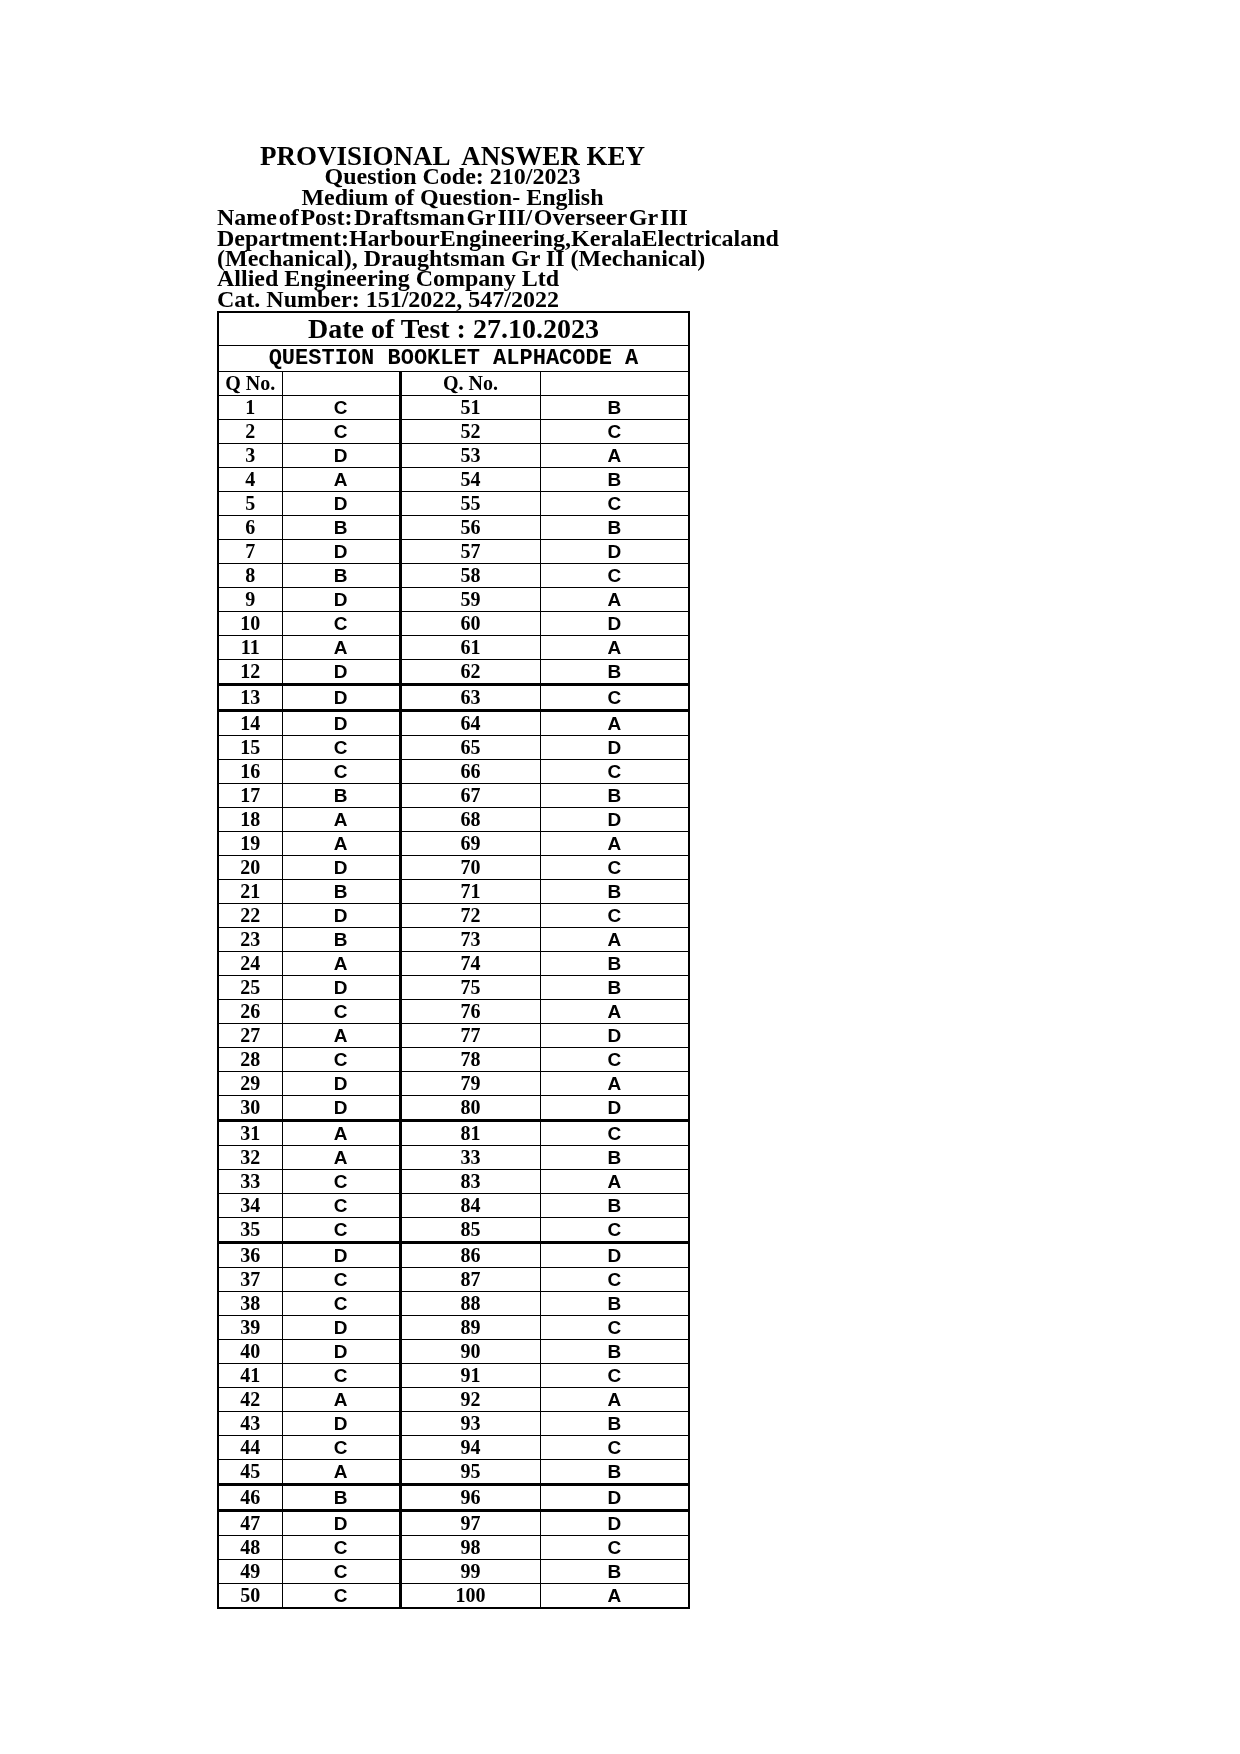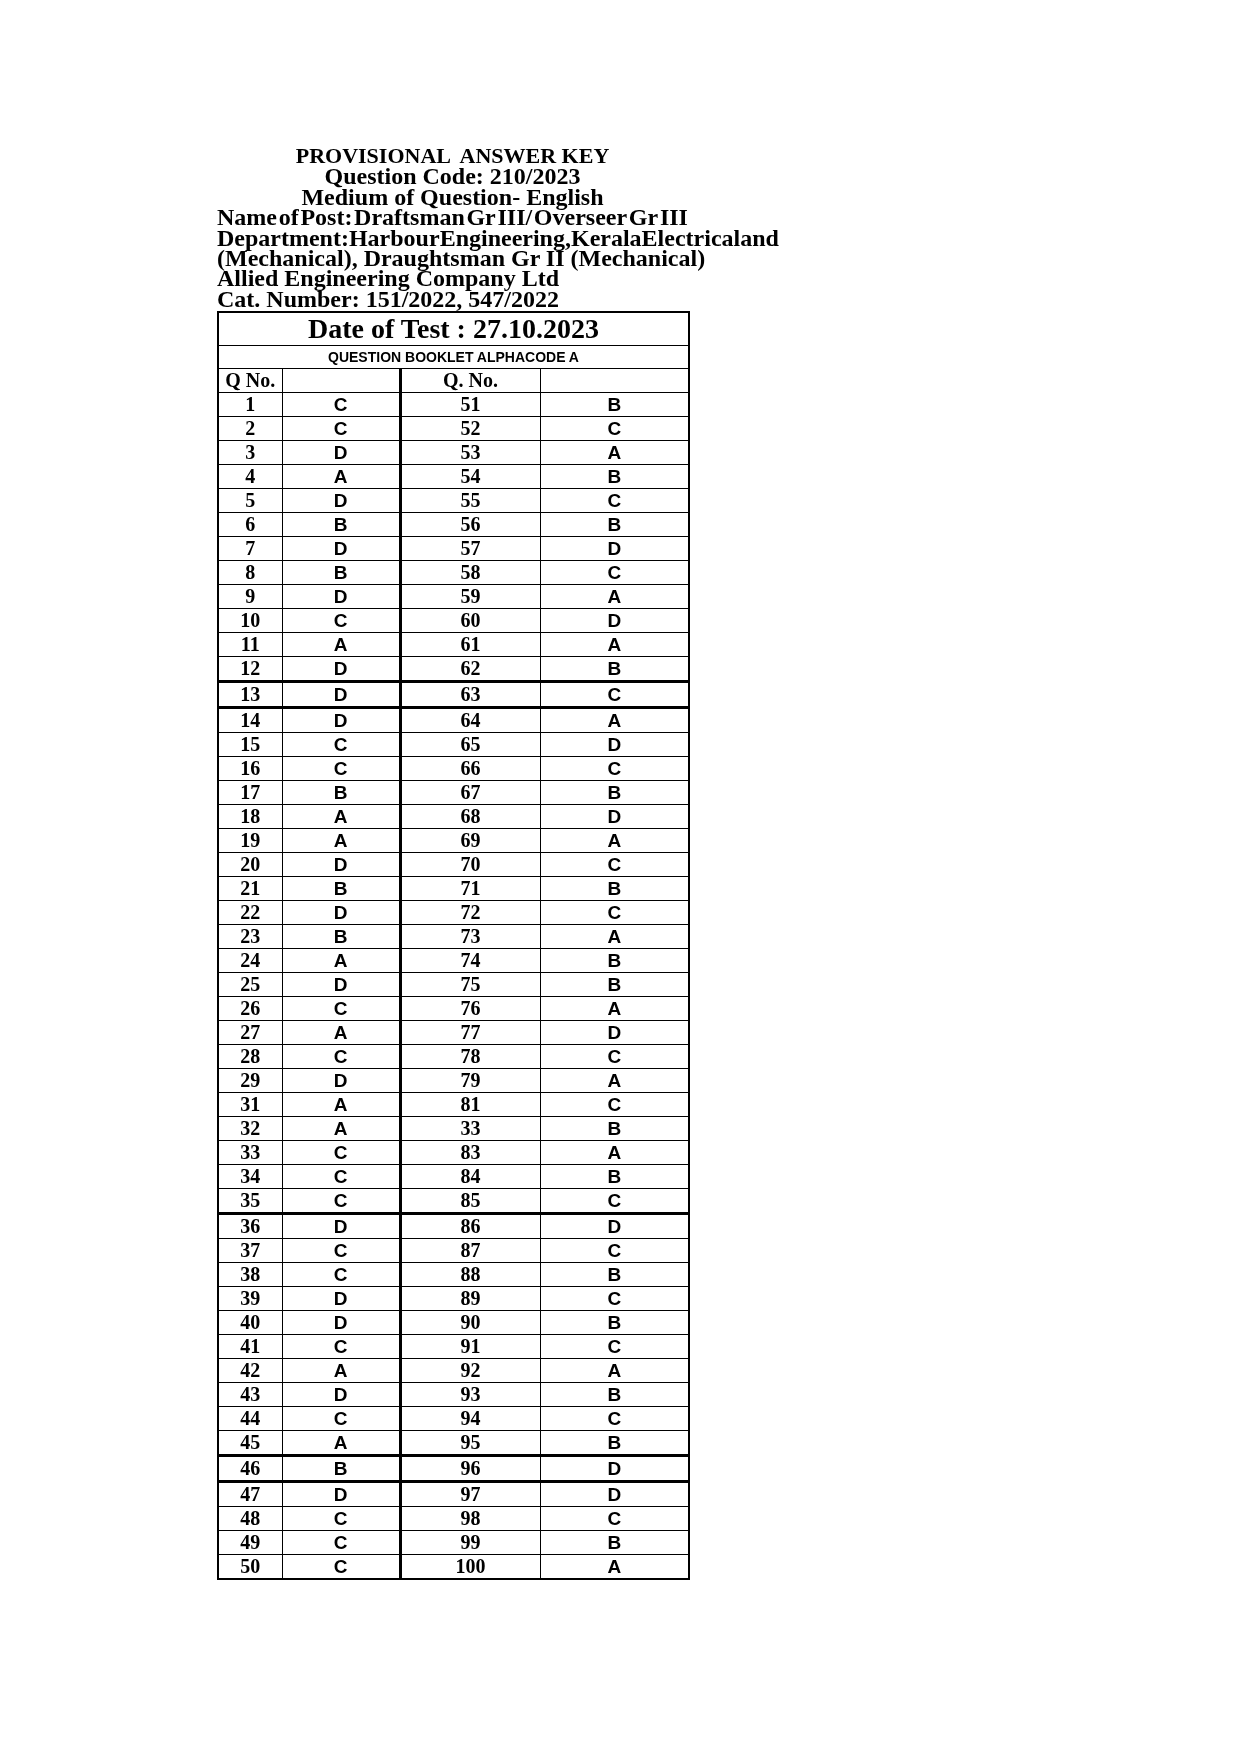--- a/index.html
+++ b/index.html
@@ -18,21 +18,21 @@
     top: 146px;
     width: 471px;
   }
   .hline {
     font-weight: bold;
     font-size: 24px;
     line-height: 20.4px;
     white-space: nowrap;
   }
   .hline.center { text-align: center; white-space: pre; }
-  .hline.title { font-size: 22px; }
+  .hline.title { font-size: 27px; }
   .hline.stretch {
     display: flex;
     justify-content: space-between;
     white-space: nowrap;
   }
   .hline.stretch span { white-space: pre; }
 
   table.anskey {
     border-collapse: collapse;
     table-layout: fixed;
@@ -49,22 +49,22 @@
   }
   tr.date-row td {
     height: 24px;
     font-weight: bold;
     font-size: 28px;
     font-family: "Liberation Serif", "DejaVu Serif", serif;
   }
   tr.alpha-row td {
     height: 22px;
     font-weight: bold;
-    font-size: 14px;
-    font-family: Liberation Sans, sans-serif;
+    font-size: 22px;
+    font-family: Liberation Mono, monospace;
   }
   tr.colhead-row th {
     height: 22px;
     font-weight: bold;
     font-size: 20px;
     font-family: "Liberation Serif", "DejaVu Serif", serif;
   }
   tbody.rows td { height: 23px; }
   td.num {
     font-weight: bold;
@@ -303,20 +303,26 @@
             <td class="ans">C</td>
             <td class="num">78</td>
             <td class="ans">C</td>
           </tr>
           <tr>
             <td class="num">29</td>
             <td class="ans">D</td>
             <td class="num">79</td>
             <td class="ans">A</td>
           </tr>
+          <tr class="thick-bottom">
+            <td class="num">30</td>
+            <td class="ans">D</td>
+            <td class="num">80</td>
+            <td class="ans">D</td>
+          </tr>
           <tr>
             <td class="num">31</td>
             <td class="ans">A</td>
             <td class="num">81</td>
             <td class="ans">C</td>
           </tr>
           <tr>
             <td class="num">32</td>
             <td class="ans">A</td>
             <td class="num">33</td>

